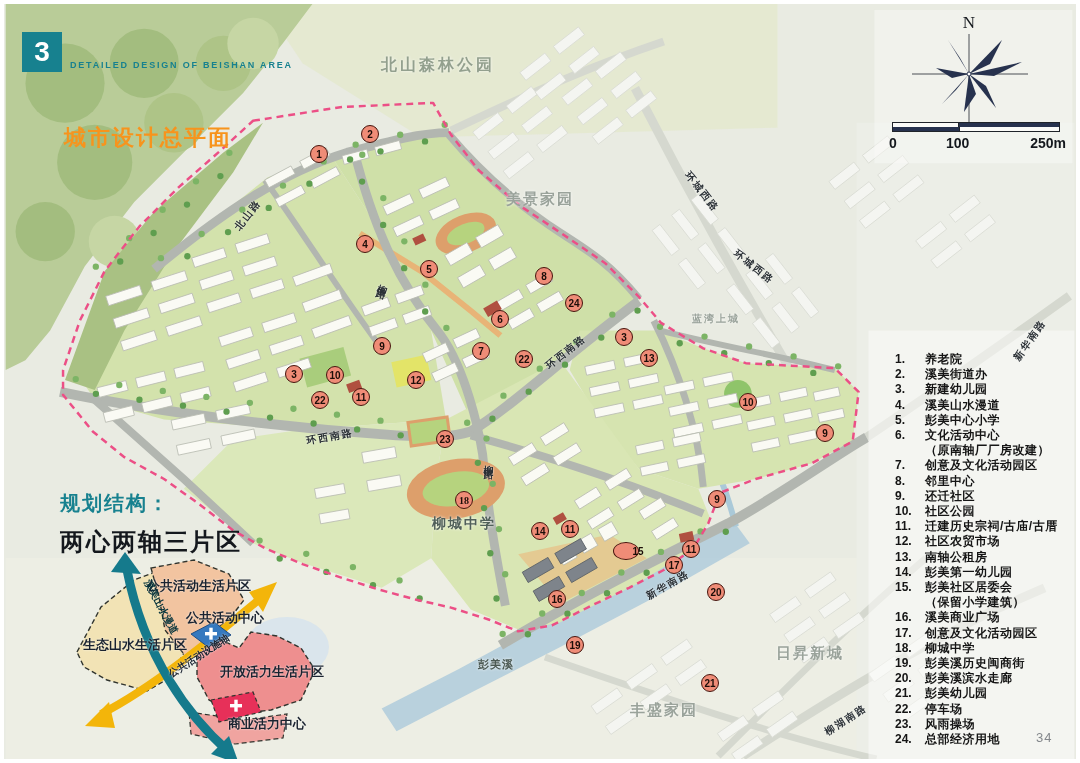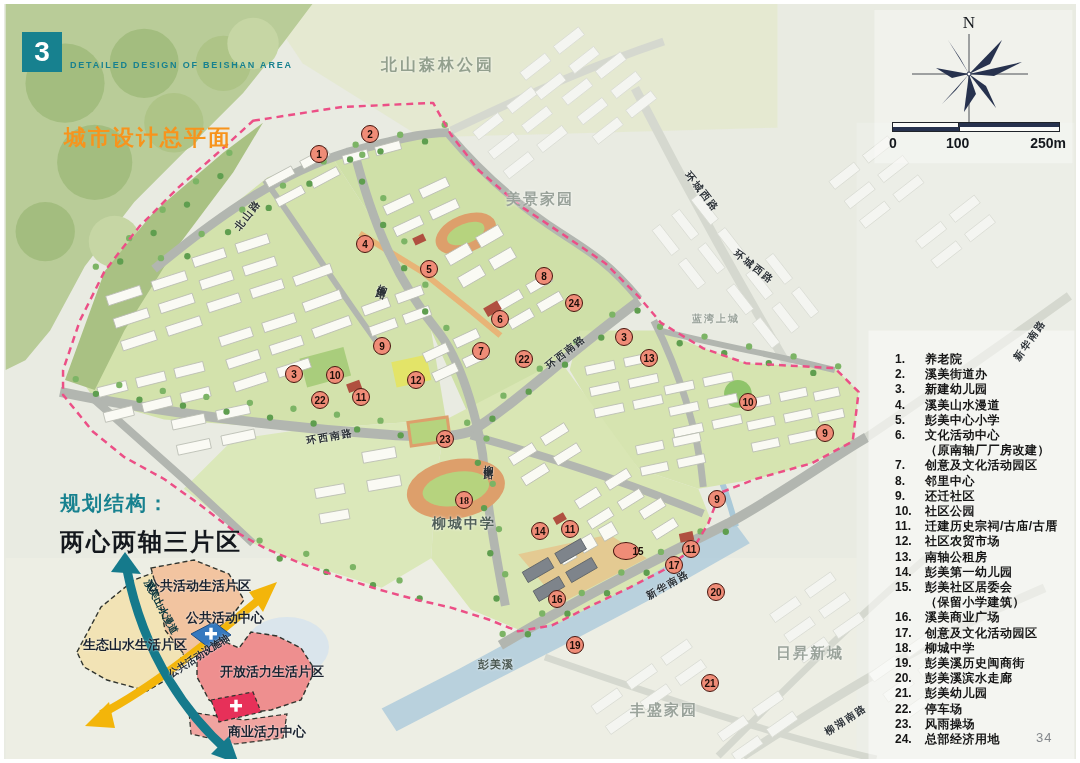--- a/index.html
+++ b/index.html
@@ -703,19 +703,19 @@
       <g>
         <polygon points="172,148 214,140 222,160 180,170" fill="#e73059" stroke="#30342e" stroke-width="1.2" stroke-dasharray="4 3"></polygon>
         <rect x="191" y="152" width="12" height="3.4" fill="#fff"></rect>
           <rect x="195.3" y="147.7" width="3.4" height="12" fill="#fff"></rect>
       </g>
     </svg>
     <div class="sd-label" style="left:160px;top:34px;">公共活动生活片区</div>
     <div class="sd-label" style="left:186px;top:66px;">公共活动中心</div>
     <div class="sd-label" style="left:96px;top:93px;">生态山水生活片区</div>
     <div class="sd-label" style="left:233px;top:120px;">开放活力生活片区</div>
-    <div class="sd-label" style="left:228px;top:180px;">商业活力中心</div>
+    <div class="sd-label" style="left:228px;top:172px;">商业活力中心</div>
     <div class="sd-label" style="left:122px;top:55px;transform:translate(-50%,-50%) rotate(62deg);color:#06343c;text-shadow:none;font-size:10px;">溪美山水漫道</div>
     <div class="sd-label" style="left:160px;top:104px;transform:translate(-50%,-50%) rotate(-33deg);font-size:10px;">公共活动设施轴</div>
   </div>
 
   <div class="page-number">34</div>
 </div>
 
 </body></html>

